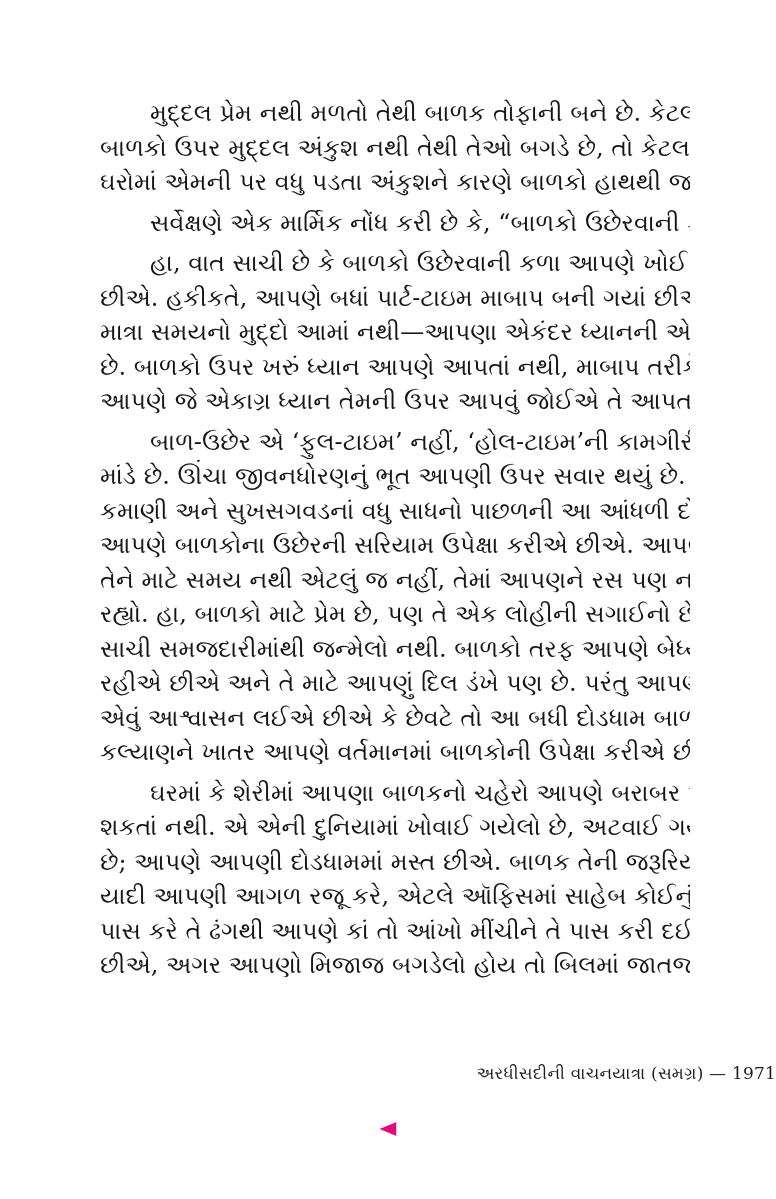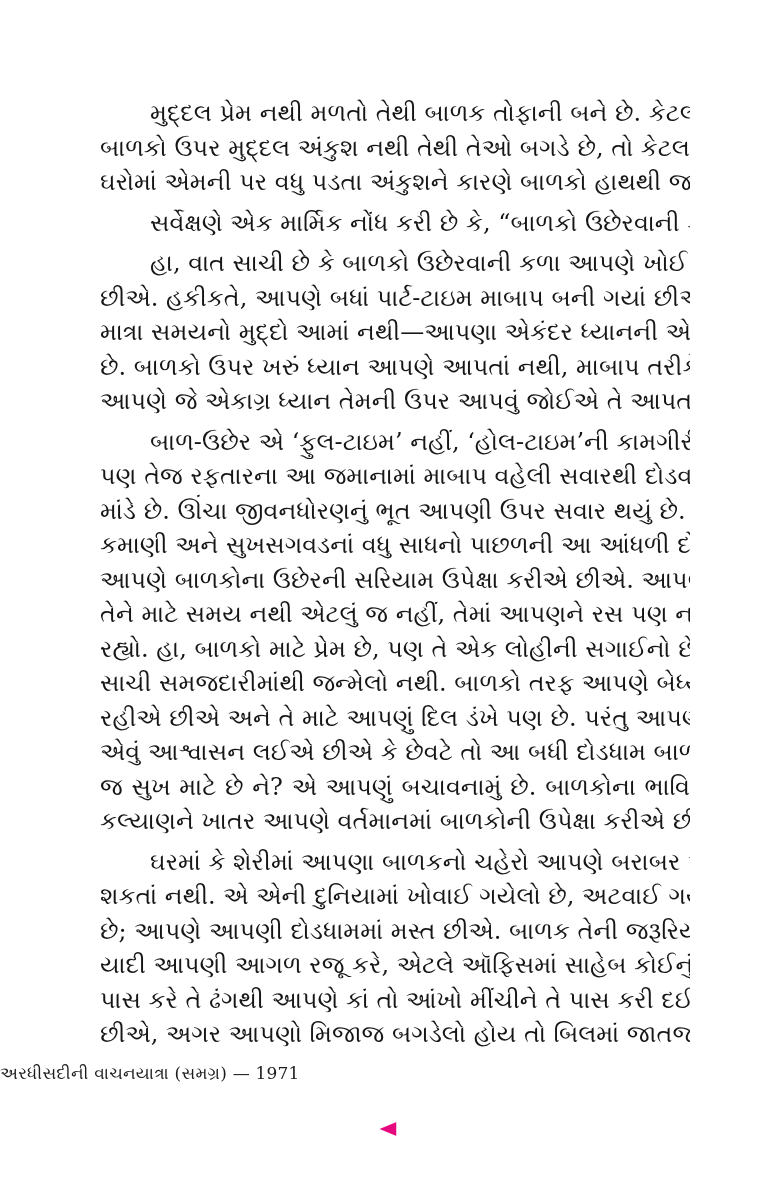--- a/index.html
+++ b/index.html
@@ -37,21 +37,21 @@
     text-indent: 50px;
   }
   .tline.plast {
     text-align-last: left;
   }
   .footer {
     position: absolute;
     left: 0;
     top: 1063px;
     width: 776px;
-    text-align: left;
+    text-align: right;
     font-size: 17px;
     letter-spacing: 0.2px;
     color: #1c1c1c;
   }
   .nav-triangle {
     position: absolute;
     left: 50%;
     top: 1122px;
     transform: translateX(-50%);
     width: 17px;
@@ -81,30 +81,28 @@
       </div>
       <div class="para">
         <div class="tline first">હા, વાત સાચી છે કે બાળકો ઉછેરવાની કળા આપણે ખોઈ બેઠાં</div>
         <div class="tline">છીએ. હકીકતે, આપણે બધાં પાર્ટ-ટાઇમ માબાપ બની ગયાં છીએ.</div>
         <div class="tline">માત્રા સમયનો મુદ્દો આમાં નથી—આપણા એકંદર ધ્યાનની એમાં વાત</div>
         <div class="tline">છે. બાળકો ઉપર ખરું ધ્યાન આપણે આપતાં નથી, માબાપ તરીકે</div>
         <div class="tline plast">આપણે જે એકાગ્ર ધ્યાન તેમની ઉપર આપવું જોઈએ તે આપતાં નથી.</div>
       </div>
       <div class="para">
         <div class="tline first">બાળ-ઉછેર એ ‘ફુલ-ટાઇમ’ નહીં, ‘હોલ-ટાઇમ’ની કામગીરી છે.</div>
-        <div class="tline">પણ તેજ રફતારના આ જમાનામાં માબાપ વહેલી સવારથી દોડવા</div>
         <div class="tline">માંડે છે. ઊંચા જીવનધોરણનું ભૂત આપણી ઉપર સવાર થયું છે. વધુ</div>
         <div class="tline">કમાણી અને સુખસગવડનાં વધુ સાધનો પાછળની આ આંધળી દોટમાં</div>
         <div class="tline">આપણે બાળકોના ઉછેરની સરિયામ ઉપેક્ષા કરીએ છીએ. આપણને</div>
         <div class="tline">તેને માટે સમય નથી એટલું જ નહીં, તેમાં આપણને રસ પણ નથી</div>
         <div class="tline">રહ્યો. હા, બાળકો માટે પ્રેમ છે, પણ તે એક લોહીની સગાઈનો છે,</div>
         <div class="tline">સાચી સમજદારીમાંથી જન્મેલો નથી. બાળકો તરફ આપણે બેધ્યાન</div>
         <div class="tline">રહીએ છીએ અને તે માટે આપણું દિલ ડંખે પણ છે. પરંતુ આપણે</div>
         <div class="tline">એવું આશ્વાસન લઈએ છીએ કે છેવટે તો આ બધી દોડધામ બાળકોના</div>
-        <div class="tline">જ સુખ માટે છે ને? એ આપણું બચાવનામું છે. બાળકોના ભાવિ</div>
         <div class="tline plast">કલ્યાણને ખાતર આપણે વર્તમાનમાં બાળકોની ઉપેક્ષા કરીએ છીએ!</div>
       </div>
       <div class="para">
         <div class="tline first">ઘરમાં કે શેરીમાં આપણા બાળકનો ચહેરો આપણે બરાબર ઓળખી</div>
         <div class="tline">શકતાં નથી. એ એની દુનિયામાં ખોવાઈ ગયેલો છે, અટવાઈ ગયેલો</div>
         <div class="tline">છે; આપણે આપણી દોડધામમાં મસ્ત છીએ. બાળક તેની જરૂરિયાતોની</div>
         <div class="tline">યાદી આપણી આગળ રજૂ કરે, એટલે ઑફિસમાં સાહેબ કોઈનું બિલ</div>
         <div class="tline">પાસ કરે તે ઢંગથી આપણે કાં તો આંખો મીંચીને તે પાસ કરી દઈએ</div>
         <div class="tline plast">છીએ, અગર આપણો મિજાજ બગડેલો હોય તો બિલમાં જાતજાતના</div>
       </div>

